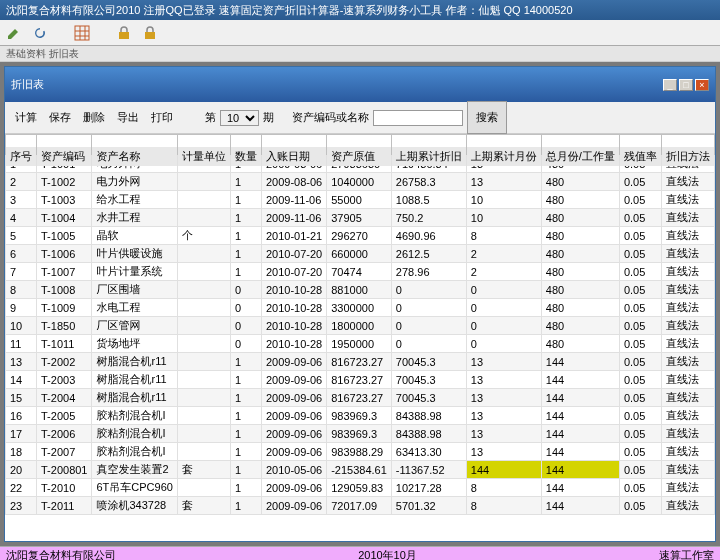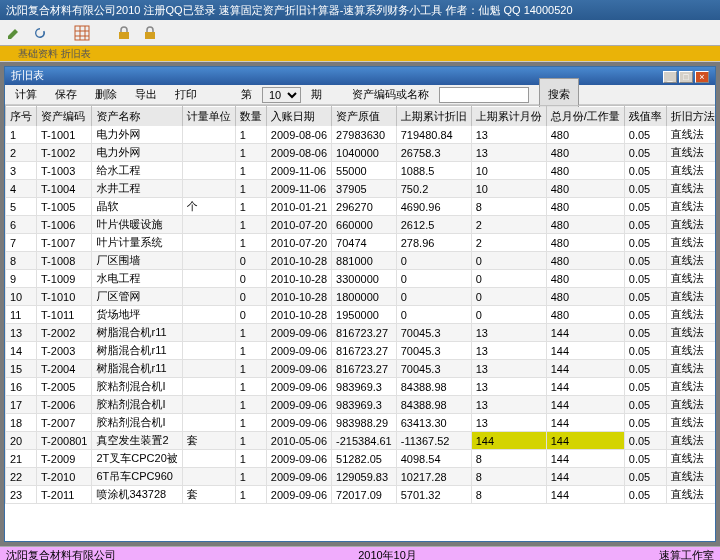--- a/index.html
+++ b/index.html
@@ -1,33 +1,33 @@
 <!DOCTYPE html>
 <html><head>
 <meta charset="utf-8">
 <style>
 *{box-sizing:border-box;margin:0;padding:0;font-family:"Microsoft YaHei",SimSun,sans-serif;font-size:11px}
 body{background:#d4d0c8;width:720px;height:560px;overflow:hidden}
 .titlebar{background:linear-gradient(#3a6ea5,#2a5a8f);height:14px;color:#fff;padding:10px 6px;display:flex;align-items:center;font-size:11px}
 .toolbar{background:#f0f0f0;height:26px;border-bottom:1px solid #aaa;display:flex;align-items:center;padding:0 4px;gap:6px}
 .tool-icon{width:20px;height:20px;display:flex;align-items:center;justify-content:center;cursor:pointer}
 .tool-icon svg{width:16px;height:16px}
-.breadcrumb{background:#eab308;height:16px;padding:1px 18px;font-size:10px;color:#555;border-bottom:1px solid #ccc}
+.breadcrumb{background:#e5e5e5;height:16px;padding:1px 6px;font-size:10px;color:#555;border-bottom:1px solid #ccc}
 .workarea{position:relative;background:#7a7a7a;height:calc(100% - 76px)}
 .window{position:absolute;top:4px;left:4px;right:4px;bottom:4px;background:#fff;border:1px solid #3a6ea5;display:flex;flex-direction:column}
-.win-title{background:linear-gradient(#4a8ad0,#2a5a9f);height:18px;color:#fff;padding:2px 6px;display:flex;justify-content:space-between;align-items:flex-end;font-size:11px}
+.win-title{background:linear-gradient(#4a8ad0,#2a5a9f);height:35px;color:#fff;padding:2px 6px;display:flex;justify-content:space-between;align-items:center;font-size:11px}
 .win-ctrl{display:flex;gap:2px}
 .win-ctrl span{width:14px;height:12px;background:#d4d0c8;border:1px solid #fff;border-right-color:#888;border-bottom-color:#888;font-size:9px;text-align:center;line-height:10px;cursor:pointer}
-.win-toolbar{background:#f0f0f0;height:20px;border-bottom:1px solid #ccc;display:flex;align-items:center;padding:0 6px;gap:10px;font-size:11px}
+.win-toolbar{background:#f0f0f0;height:32px;border-bottom:1px solid #ccc;display:flex;align-items:center;padding:0 6px;gap:4px;font-size:11px}
 .win-toolbar .btn{cursor:pointer;padding:2px 4px}
 .win-toolbar input,.win-toolbar select{height:16px;font-size:11px;border:1px solid #999;padding:0 2px}
 .search-btn{background:#e0e0e0;border:1px solid #999;padding:8px 8px;cursor:pointer}
 .grid{flex:1;overflow:auto}
 table{border-collapse:collapse;width:100%;font-size:10px}
-th{background:#e8e8e8;border:1px solid #c0c0c0;padding:2px 4px;text-align:left;font-weight:normal;position:sticky;top:1px;white-space:nowrap}
+th{background:#e8e8e8;border:1px solid #c0c0c0;padding:2px 4px;text-align:left;font-weight:normal;position:sticky;top:12px;white-space:nowrap}
 td{border:1px solid #e0e0e0;padding:1px 4px;white-space:nowrap;height:16px}
 tr:nth-child(even) td{background:#f5f5f5}
 .hl{background:#d4d400!important}
 .statusbar{background:#f0abfc;height:32px;border-top:1px solid #aaa;display:flex;font-size:10px;padding:1px 6px;justify-content:space-between}
 </style>
 </head>
 <body>
 
 <div class="titlebar">
   <span>沈阳复合材料有限公司2010    注册QQ已登录      速算固定资产折旧计算器-速算系列财务小工具    作者：仙魁 QQ 14000520</span>
@@ -236,21 +236,21 @@
               <td>2010-10-28</td>
               <td>3300000</td>
               <td>0</td>
               <td>0</td>
               <td>480</td>
               <td>0.05</td>
               <td>直线法</td>
             </tr>
             <tr>
               <td>10</td>
-              <td>T-1010</td>
+              <td>T-1850</td>
               <td>厂区管网</td>
               <td></td>
               <td>0</td>
               <td>2010-10-28</td>
               <td>1800000</td>
               <td>0</td>
               <td>0</td>
               <td>480</td>
               <td>0.05</td>
               <td>直线法</td>
@@ -361,34 +361,20 @@
               <td>1</td>
               <td>2010-05-06</td>
               <td>-215384.61</td>
               <td>-11367.52</td>
               <td class="hl">144</td>
               <td class="hl">144</td>
               <td>0.05</td>
               <td>直线法</td>
             </tr>
             <tr>
-              <td>21</td>
-              <td>T-2009</td>
-              <td>2T叉车CPC20被</td>
-              <td></td>
-              <td>1</td>
-              <td>2009-09-06</td>
-              <td>51282.05</td>
-              <td>4098.54</td>
-              <td>8</td>
-              <td>144</td>
-              <td>0.05</td>
-              <td>直线法</td>
-            </tr>
-            <tr>
               <td>22</td>
               <td>T-2010</td>
               <td>6T吊车CPC960</td>
               <td></td>
               <td>1</td>
               <td>2009-09-06</td>
               <td>129059.83</td>
               <td>10217.28</td>
               <td>8</td>
               <td>144</td>

